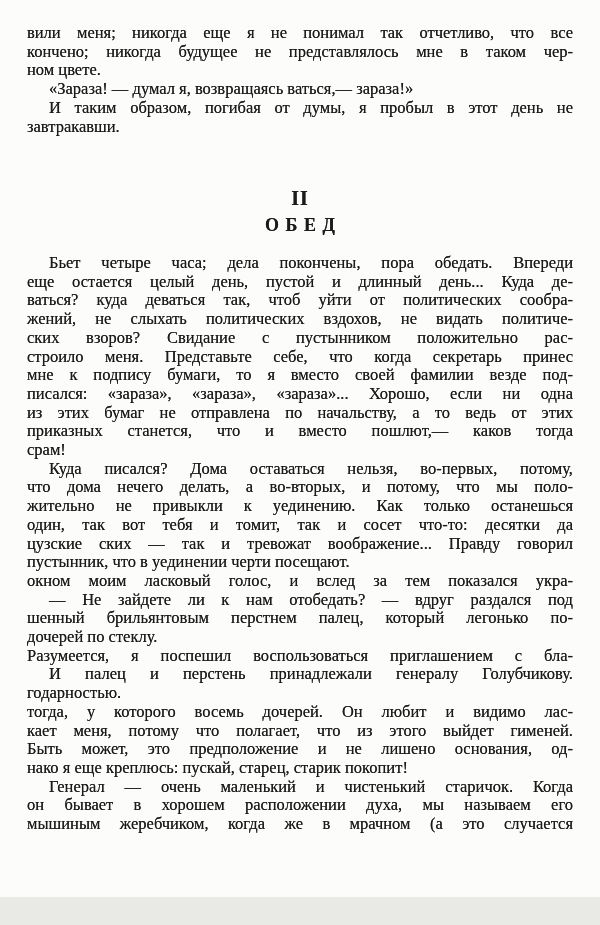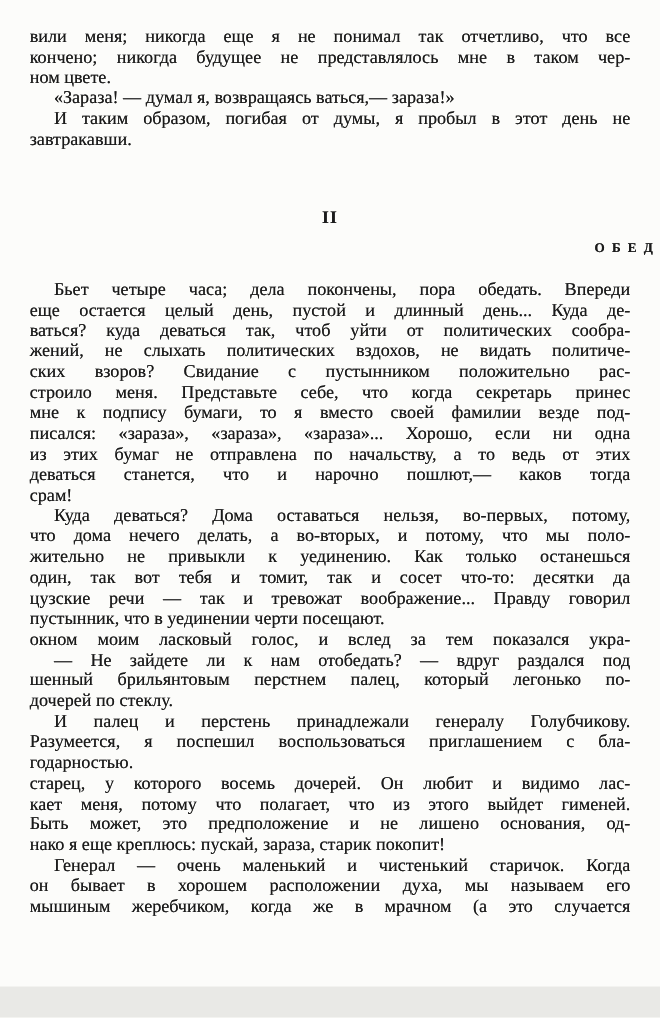--- a/index.html
+++ b/index.html
@@ -36,35 +36,34 @@
   .line.para-end { text-align-last: left; }
   .chapter {
     position: absolute;
     top: 189px;
     left: 0;
     width: 600px;
     text-align: center;
   }
   .chapter-number {
     font-weight: bold;
-    font-size: 16px;
+    font-size: 20px;
     line-height: 19px;
     letter-spacing: 1px;
     text-shadow: 0 0 0.5px rgba(20,20,20,0.8);
     font-family: Liberation Serif, serif;
   }
   .chapter-title {
     margin-top: 10px;
     font-weight: bold;
-    font-size: 12px;
+    font-size: 18px;
     line-height: 15px;
     letter-spacing: 6.5px;
     text-indent: 6.5px; 
     text-shadow: 0 0 0.5px rgba(20,20,20,0.8);
-    text-align: right;
   }
   .page-number {
     position: absolute;
     top: 874px;
     left: 0;
     width: 600px;
     text-align: center;
     font-size: 15.5px;
     line-height: 19px;
     text-shadow: 0 0 0.5px rgba(20,20,20,0.8);
@@ -93,39 +92,39 @@
   <div class="text-block body" id="body-block">
       <div class="line indent">Бьет четыре часа; дела покончены, пора обедать. Впереди</div>
       <div class="line">еще остается целый день, пустой и длинный день... Куда де-</div>
       <div class="line">ваться? куда деваться так, чтоб уйти от политических сообра-</div>
       <div class="line">жений, не слыхать политических вздохов, не видать политиче-</div>
       <div class="line">ских взоров? Свидание с пустынником положительно рас-</div>
       <div class="line">строило меня. Представьте себе, что когда секретарь принес</div>
       <div class="line">мне к подпису бумаги, то я вместо своей фамилии везде под-</div>
       <div class="line">писался: «зараза», «зараза», «зараза»... Хорошо, если ни одна</div>
       <div class="line">из этих бумаг не отправлена по начальству, а то ведь от этих</div>
-      <div class="line">деваться станется, что и нарочно пошлют,— каков тогда</div>
+      <div class="line">приказных станется, что и вместо пошлют,— каков тогда</div>
       <div class="line para-end">срам!</div>
-      <div class="line indent">Куда деваться? Дома оставаться нельзя, во-первых, потому,</div>
+      <div class="line indent">Куда писался? Дома оставаться нельзя, во-первых, потому,</div>
       <div class="line">что дома нечего делать, а во-вторых, и потому, что мы поло-</div>
       <div class="line">жительно не привыкли к уединению. Как только останешься</div>
       <div class="line">один, так вот тебя и томит, так и сосет что-то: десятки да</div>
-      <div class="line">цузские речи — так и тревожат воображение... Правду говорил</div>
+      <div class="line">цузские ских — так и тревожат воображение... Правду говорил</div>
       <div class="line para-end">пустынник, что в уединении черти посещают.</div>
       <div class="line">окном моим ласковый голос, и вслед за тем показался укра-</div>
       <div class="line indent">— Не зайдете ли к нам отобедать? — вдруг раздался под</div>
       <div class="line">шенный брильянтовым перстнем палец, который легонько по-</div>
       <div class="line para-end">дочерей по стеклу.</div>
+      <div class="line">Разумеется, я поспешил воспользоваться приглашением с бла-</div>
       <div class="line indent">И палец и перстень принадлежали генералу Голубчикову.</div>
-      <div class="line">Разумеется, я поспешил воспользоваться приглашением с бла-</div>
       <div class="line para-end">годарностью.</div>
-      <div class="line">старец, у которого восемь дочерей. Он любит и видимо лас-</div>
+      <div class="line">тогда, у которого восемь дочерей. Он любит и видимо лас-</div>
       <div class="line">кает меня, потому что полагает, что из этого выйдет гименей.</div>
       <div class="line">Быть может, это предположение и не лишено основания, од-</div>
-      <div class="line para-end">нако я еще креплюсь: пускай, зараза, старик покопит!</div>
+      <div class="line para-end">нако я еще креплюсь: пускай, старец, старик покопит!</div>
       <div class="line indent">Генерал — очень маленький и чистенький старичок. Когда</div>
       <div class="line">он бывает в хорошем расположении духа, мы называем его</div>
       <div class="line">мышиным жеребчиком, когда же в мрачном (а это случается</div>
     </div>
 
   <div class="page-number">395</div>
 
 </div>
 
 </body></html>

